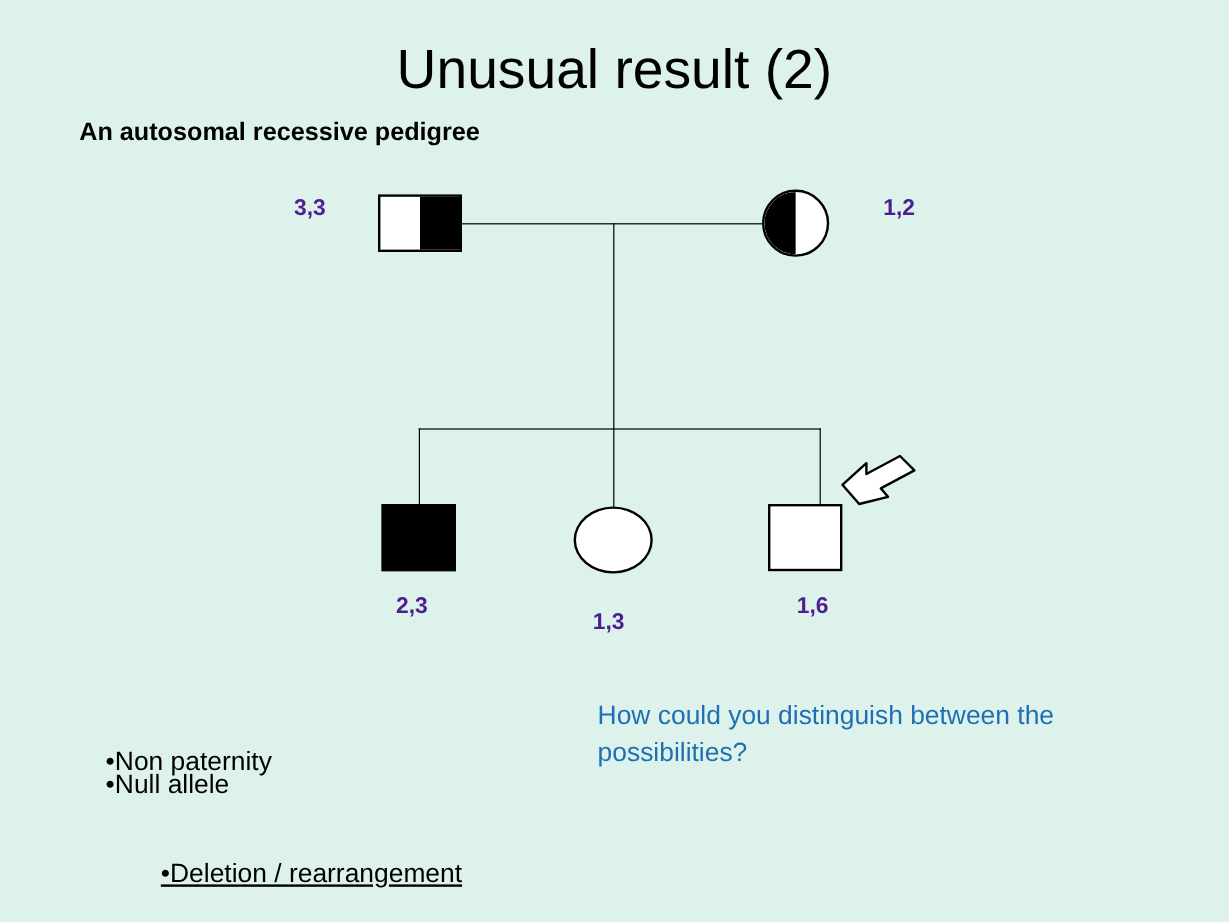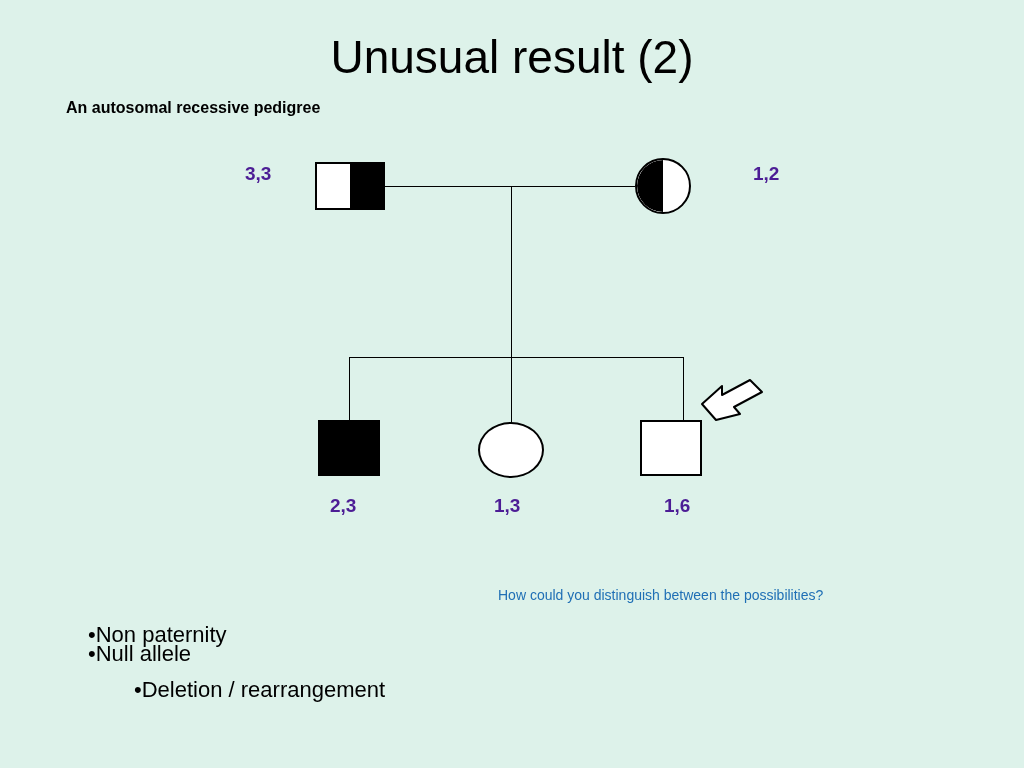--- a/index.html
+++ b/index.html
@@ -28,21 +28,21 @@
     text-align: center;
     font-size: 46px;
     color: #000000;
     font-weight: normal;
     letter-spacing: 0px;
   }
   #subtitle {
     position: absolute;
     left: 66px;
     top: 99px;
-    font-size: 16px;
+    font-size: 21px;
     font-weight: bold;
     color: #000000;
   }
   
   #pedigree {
     position: absolute;
     left: 0;
     top: 0;
     width: 1024px;
     height: 768px;
@@ -105,21 +105,21 @@
     position: absolute;
     left: 134px;
     font-size: 22px;
     color: #000000;
   }
   #question {
     position: absolute;
     left: 498px;
     top: 580px;
     width: 420px;
-    font-size: 14px;
+    font-size: 22px;
     color: #1f6fb5;
     line-height: 31px;
   }
   .arrow-wrap {
     position: absolute;
     left: 700px;
     top: 378px;
     width: 66px;
     height: 52px;
   }
@@ -136,48 +136,48 @@
 
     <div class="label" style="left:245px; top:163px;">3,3</div>
 
     <div class="sq" style="left:315px; top:162px; width:70px; height:48px;">
       <div class="half-right" style="left:33px; top:0px; width:35px; height:44px;"></div>
     </div>
 
     <div class="circ" style="left:635px; top:158px; width:56px; height:56px; overflow:hidden;">
       <div class="half-left-circle" style="left:0px; top:0px; width:26px; height:52px;"></div>
     </div>
-    <div class="label" style="left:753px; top:163px;">1,2</div>
+    <div class="label" style="left:736px; top:163px;">1,2</div>
 
     <div class="line hline" style="left:385px; top:186px; width:250px;"></div>
 
     <div class="line vline" style="left:511px; top:186px; height:172px;"></div>
 
     <div class="line hline" style="left:349px; top:357px; width:335px;"></div>
 
     <div class="line vline" style="left:349px; top:357px; height:64px;"></div>
     <div class="line vline" style="left:511px; top:357px; height:66px;"></div>
     <div class="line vline" style="left:683px; top:357px; height:64px;"></div>
 
     <div class="sq filled" style="left:318px; top:420px; width:62px; height:56px;"></div>
     <div class="label" style="left:330px; top:495px;">2,3</div>
 
     <div class="circ" style="left:478px; top:422px; width:66px; height:56px;"></div>
-    <div class="label" style="left:494px; top:495px;text-align:center;">1,3</div>
+    <div class="label" style="left:494px; top:508px;text-align:center;">1,3</div>
 
     <div class="sq" style="left:640px; top:420px; width:62px; height:56px;"></div>
     <div class="label" style="left:664px; top:495px;">1,6</div>
 
     <div class="arrow-wrap">
       <svg width="66" height="52" viewBox="0 0 66 52">
         <polygon points="2,26 22,8 22,17 50,2 62,14 34,29 40,36 16,42" fill="#ffffff" stroke="#000000" stroke-width="2" stroke-linejoin="round"></polygon>
       </svg>
     </div>
 
   </div>
 
   <div class="bullet1" style="top:622px;">•Non paternity</div>
   <div class="bullet1" style="top:641px;">•Null allele</div>
-  <div class="bullet2" style="top:677px;">•Deletion / rearrangement</div>
+  <div class="bullet2" style="top:715px;text-decoration:underline;">•Deletion / rearrangement</div>
 
   <div id="question">How could you distinguish between the possibilities?</div>
 
 </div>
 
 </body></html>

